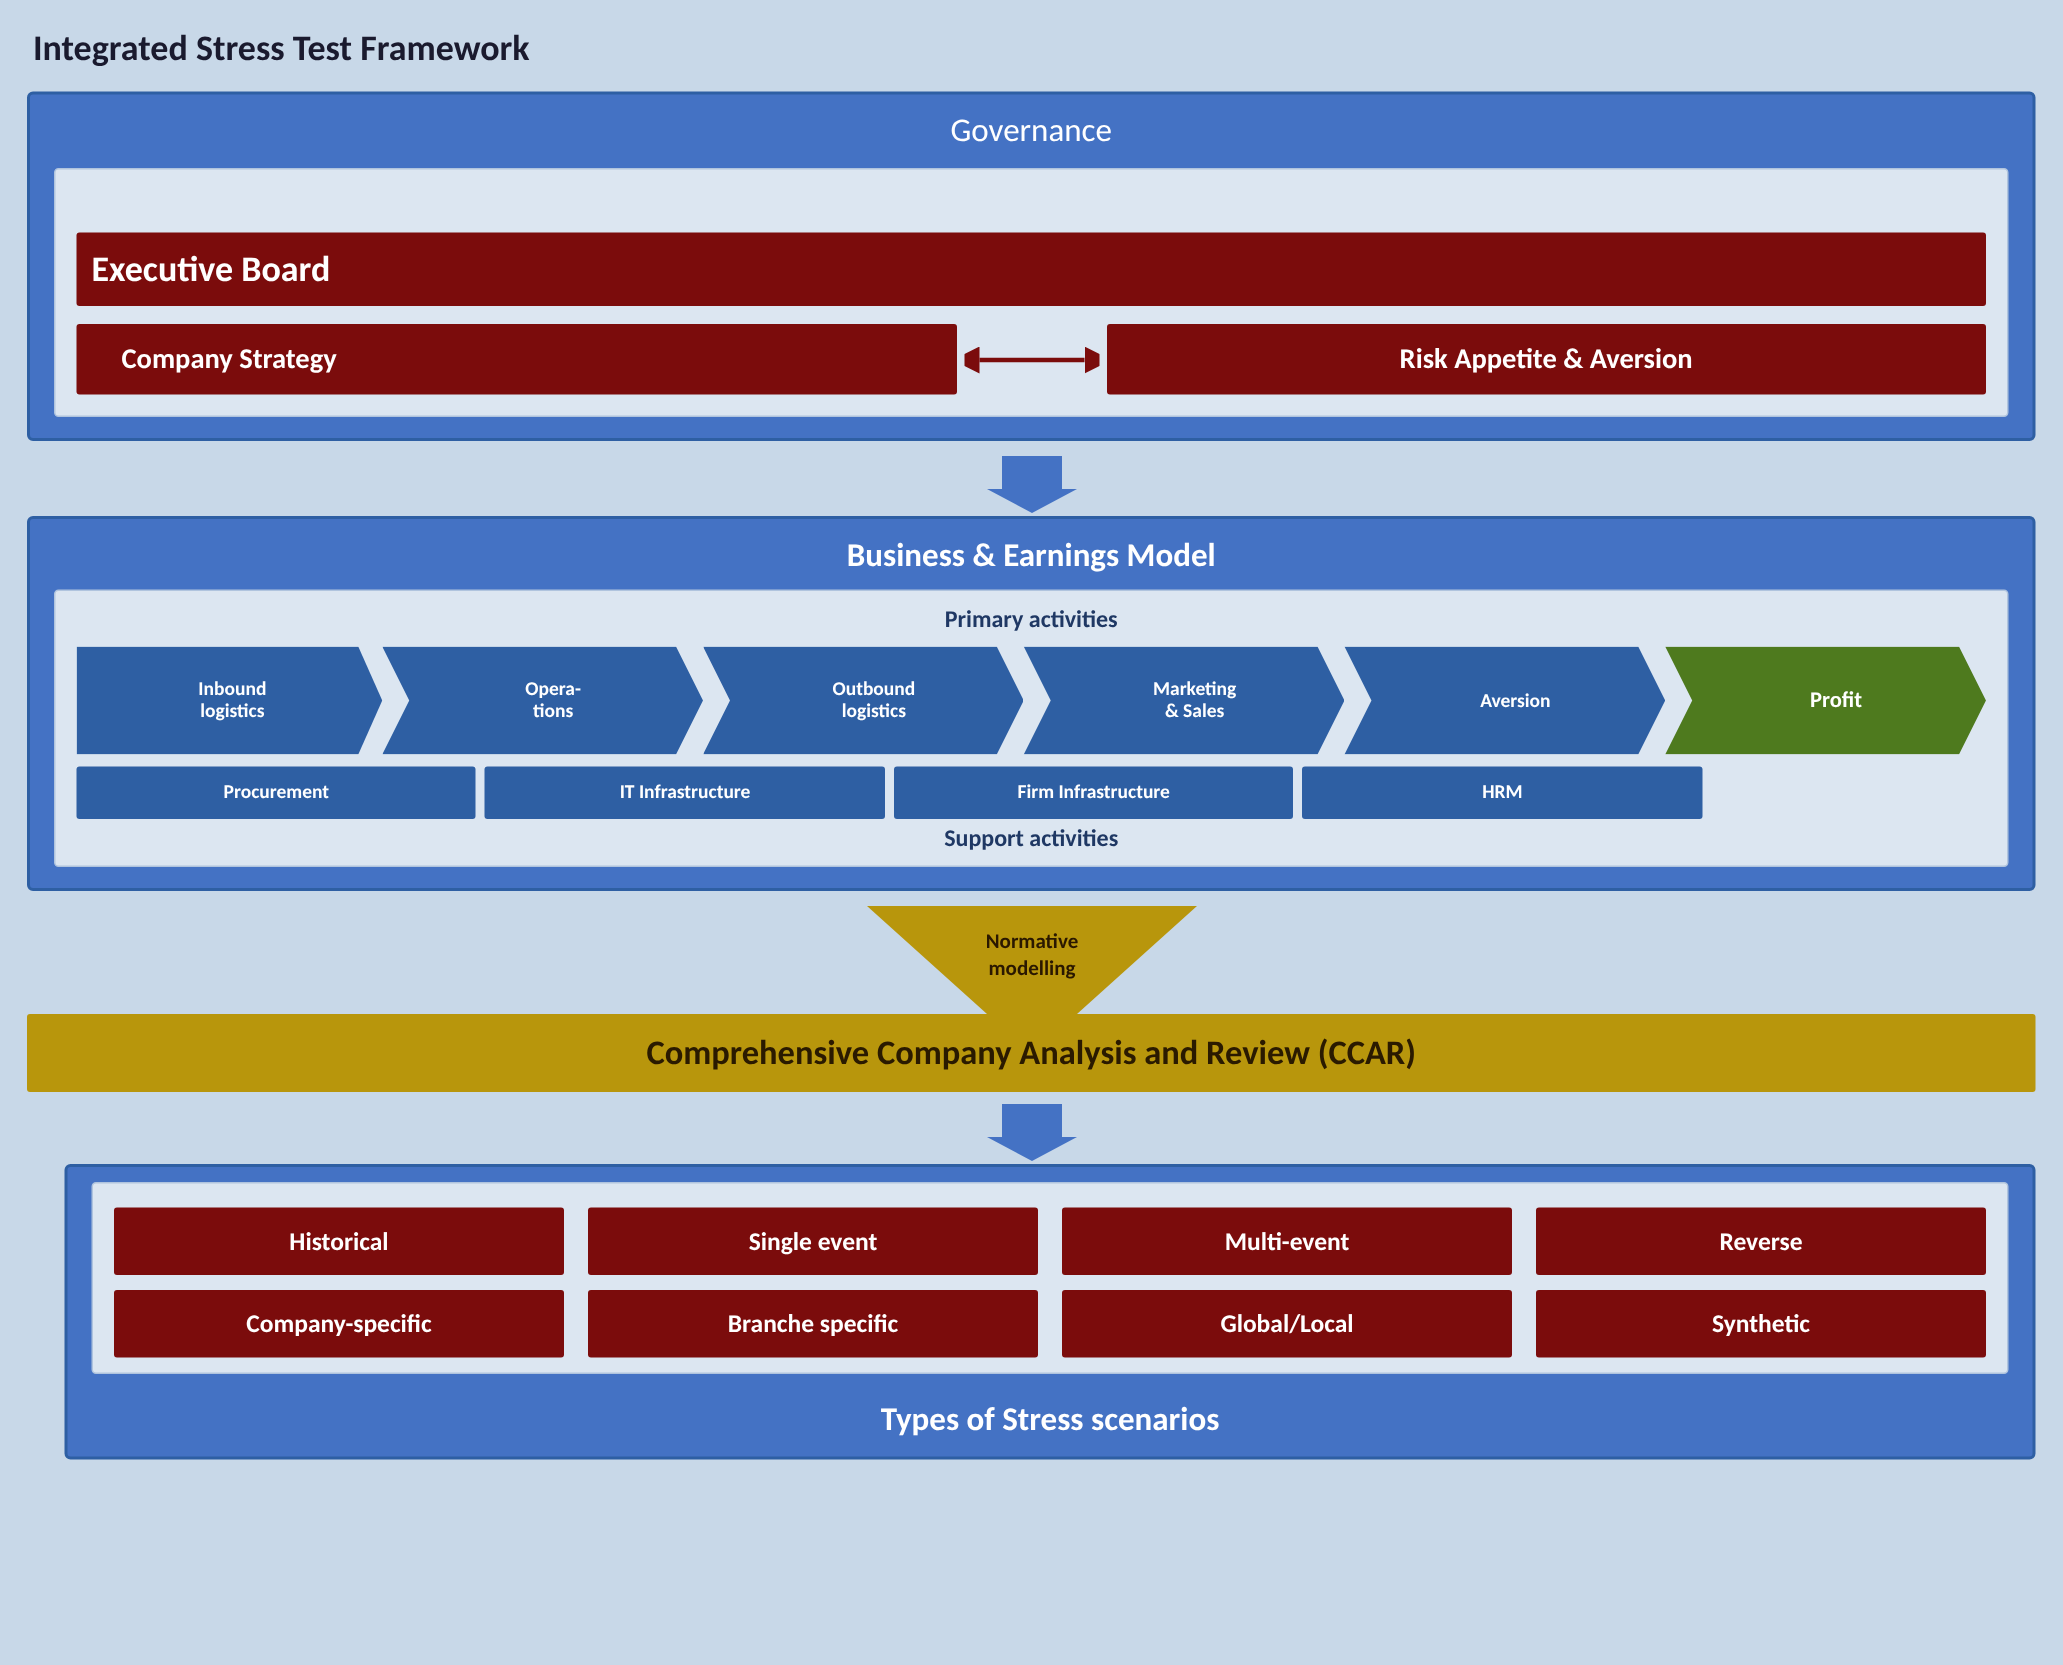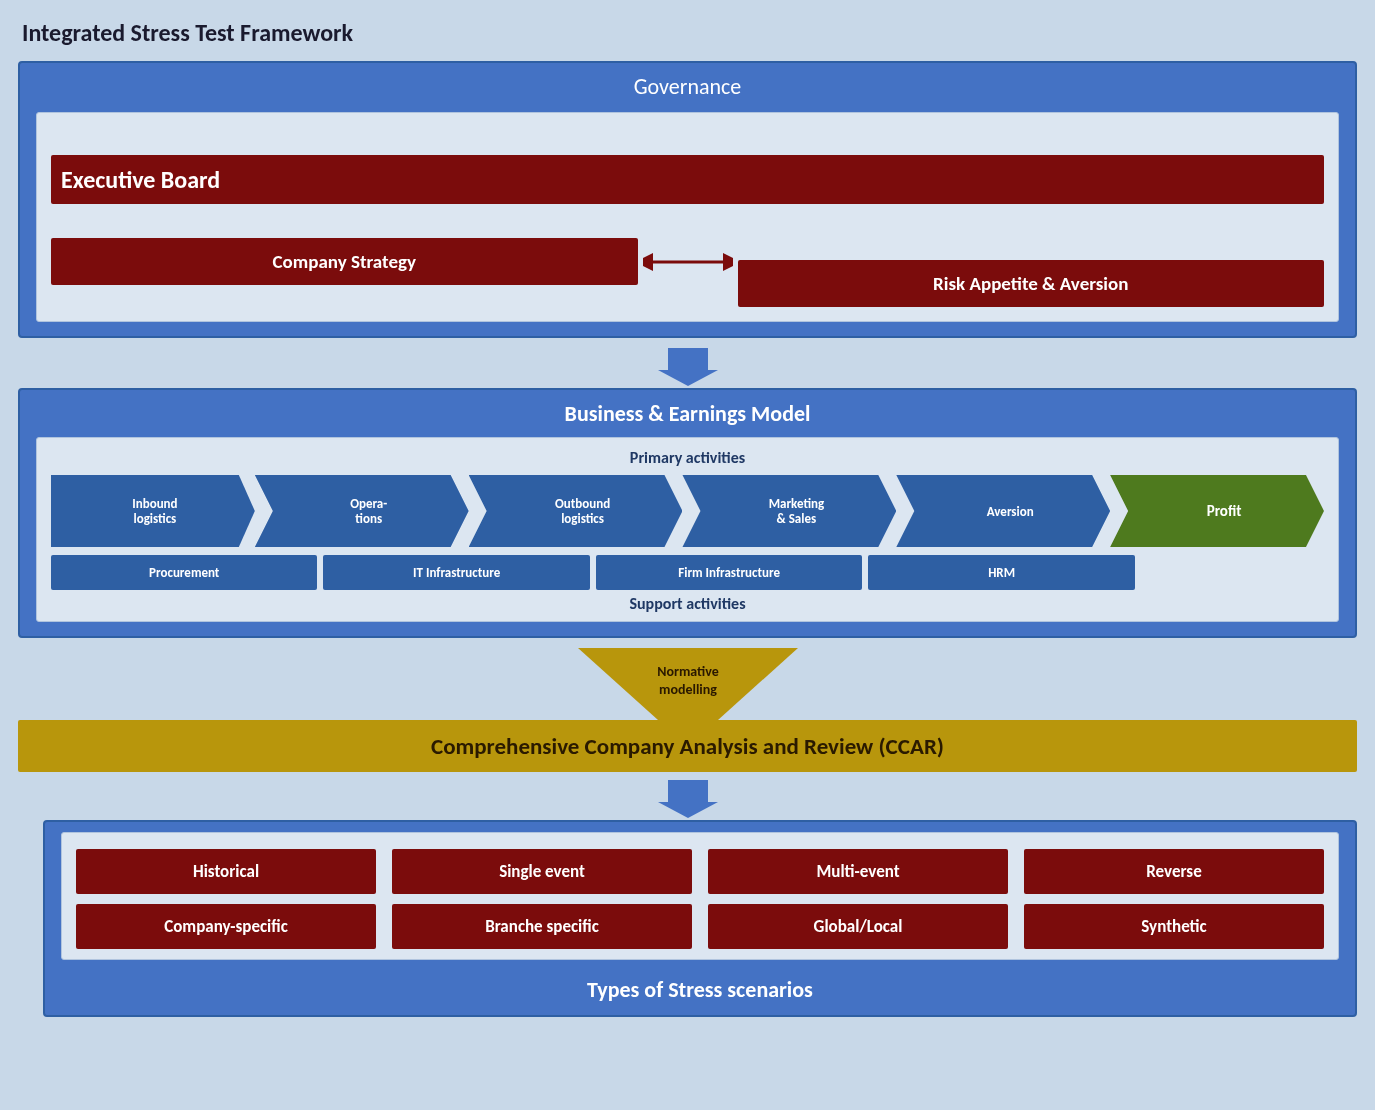--- a/index.html
+++ b/index.html
@@ -56,21 +56,21 @@
       gap: 0;
     }
     .strategy-box {
       background: #7b0c0c;
       color: white;
       font-size: 19px;
       font-weight: bold;
       padding: 12px 30px;
       border-radius: 2px;
       flex: 1;
-      text-align: center;
+      text-align: left;
     }
     .arrow-connector {
       display: flex;
       align-items: center;
       justify-content: center;
       width: 100px;
       flex-shrink: 0;
       position: relative;
     }
     .arrow-connector svg {
@@ -79,21 +79,20 @@
     }
     .risk-box {
       background: #7b0c0c;
       color: white;
       font-size: 19px;
       font-weight: bold;
       padding: 12px 30px;
       border-radius: 2px;
       flex: 1;
       text-align: center;
-      margin-top: 44px;
     }
 
     
     .down-arrow-container {
       display: flex;
       justify-content: center;
       margin: 2px 0;
     }
     .down-arrow-svg {
       width: 60px;

